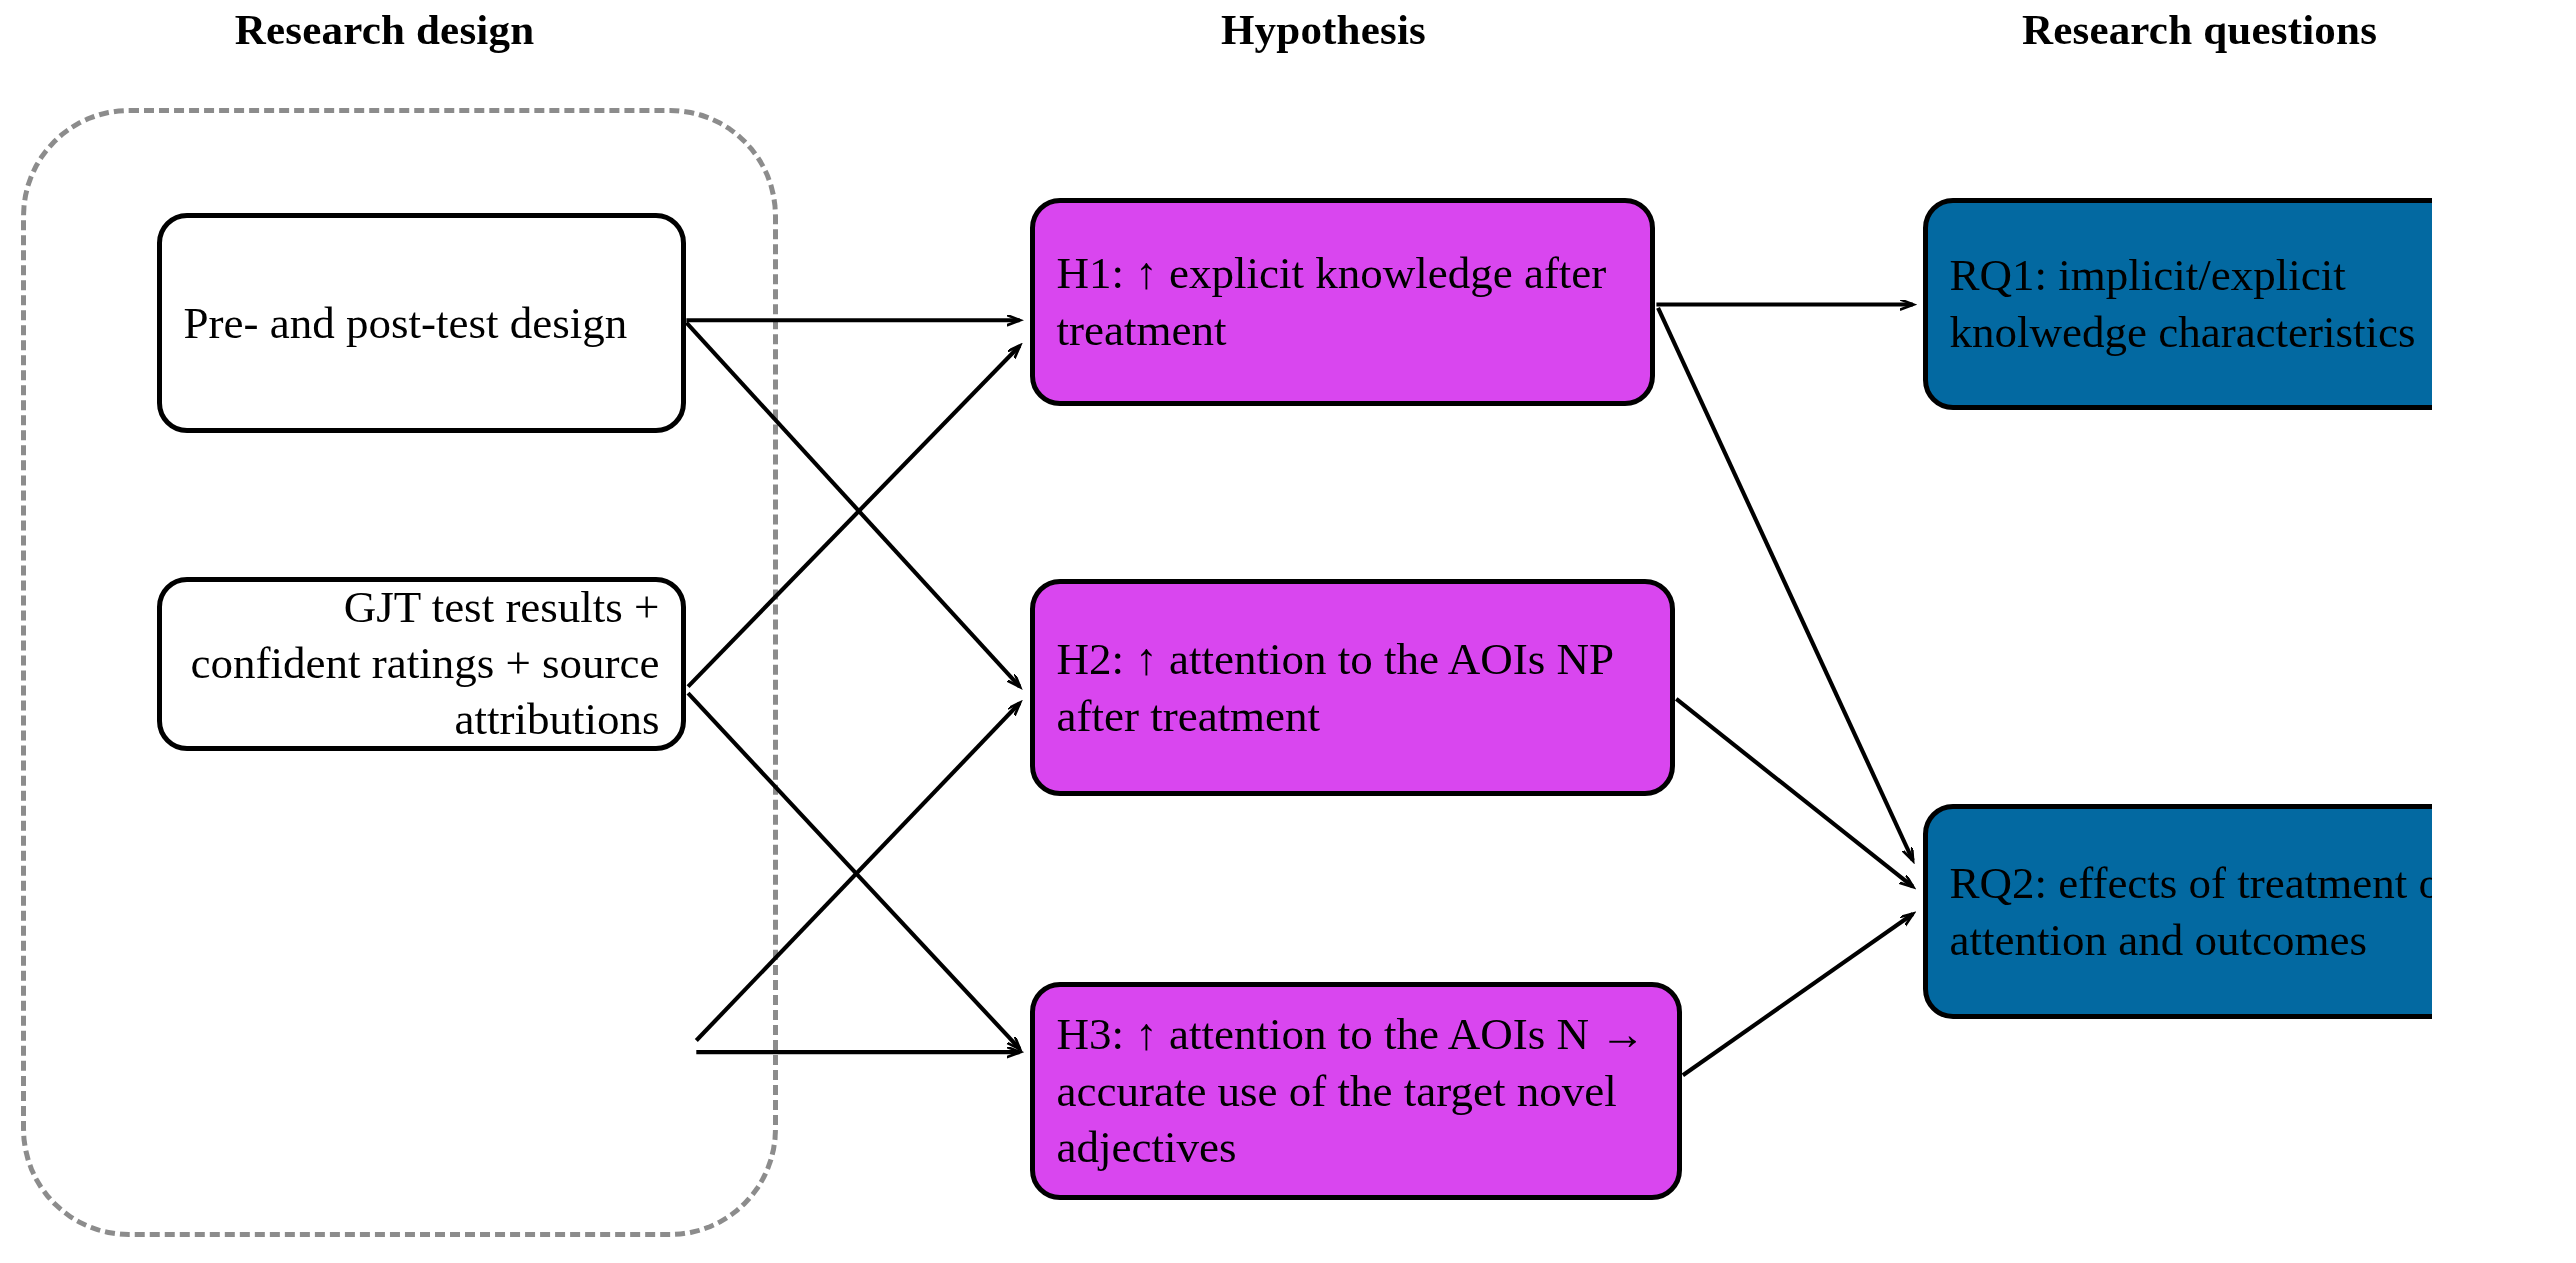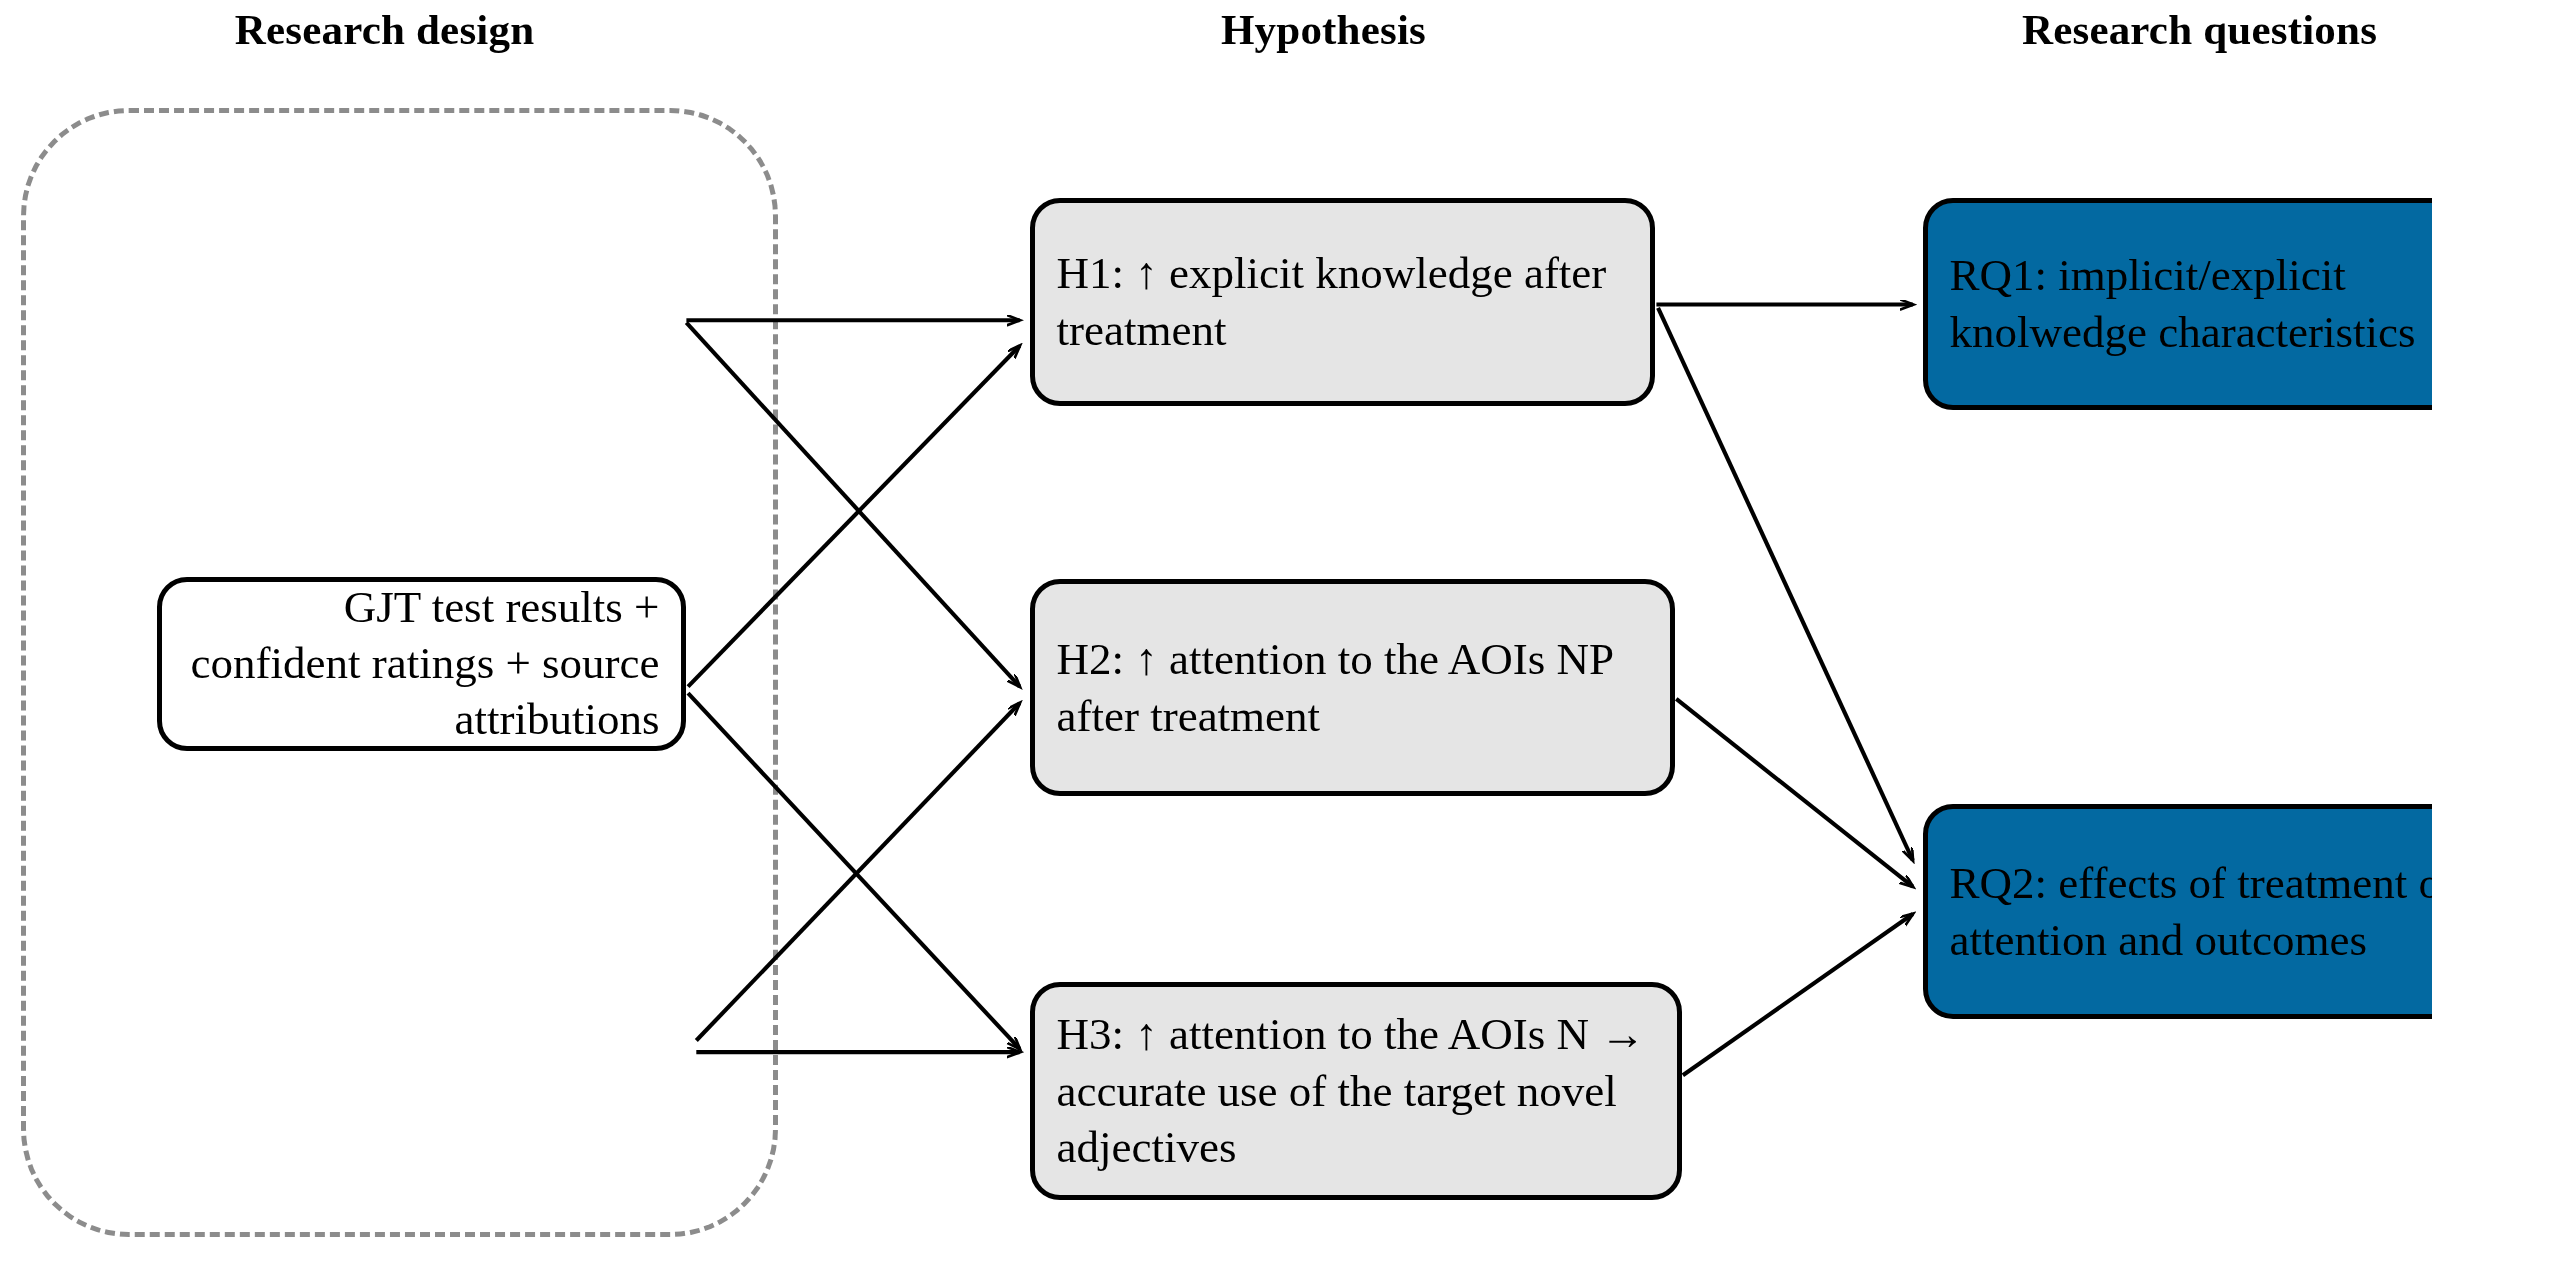--- a/index.html
+++ b/index.html
@@ -53,21 +53,21 @@
     border-radius: 30px;
     display: flex;
     align-items: center;
     padding: 0 21.5px;
     color: #000000;
     font-size: 45px;
     line-height: 1.26;
   }
   .node .txt { display: block; width: 100%; }
   .node.white { background: #ffffff; }
-  .node.dark  { background: #e5e5e5; }
+  .node.dark  { background: #d946ef; }
   .node.light { background: #0369a1; }
 
   
   #box-pre   { left: 157px;  top: 213px;  width: 529px; height: 220px; }
   #box-gjt   { left: 157px;  top: 577px;  width: 529px; height: 174px; }
   #box-eye   { left: 147px;  top: 933px; width: 547px; height: 218px; }
   #box-gjt .txt { line-height: 1.24; text-align: right; }
 
   
   #box-h1 { left: 1030px; top: 198px;  width: 625px; height: 208px; }
@@ -121,20 +121,23 @@
       <path d="M2003,368 L2313,368"></path>
 
       <path d="M2005,372 L2313,1040"></path>
 
       <path d="M2027,845 L2313,1072"></path>
 
       <path d="M2035,1300 L2313,1105"></path>
     </g>
   </svg>
 
+  <div class="node white" id="box-pre">
+    <span class="txt">Pre- and post-test design</span>
+  </div>
 
   <div class="node white" id="box-gjt">
     <span class="txt">GJT test results + confident ratings + source attributions</span>
   </div>
 
 
   <div class="node dark" id="box-h1">
     <span class="txt">H1: ↑ explicit knowledge after treatment</span>
   </div>
 

